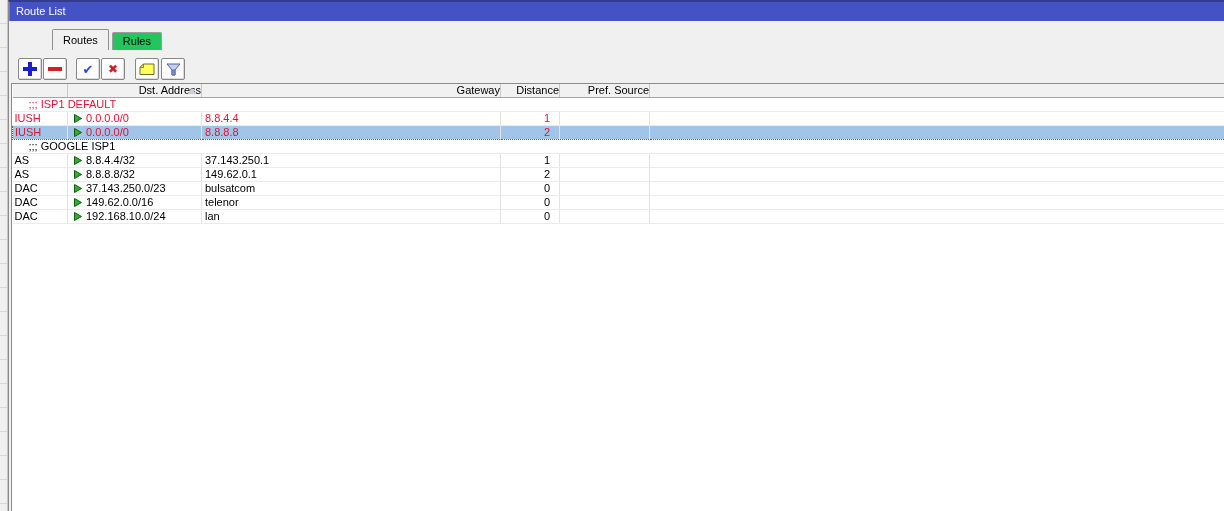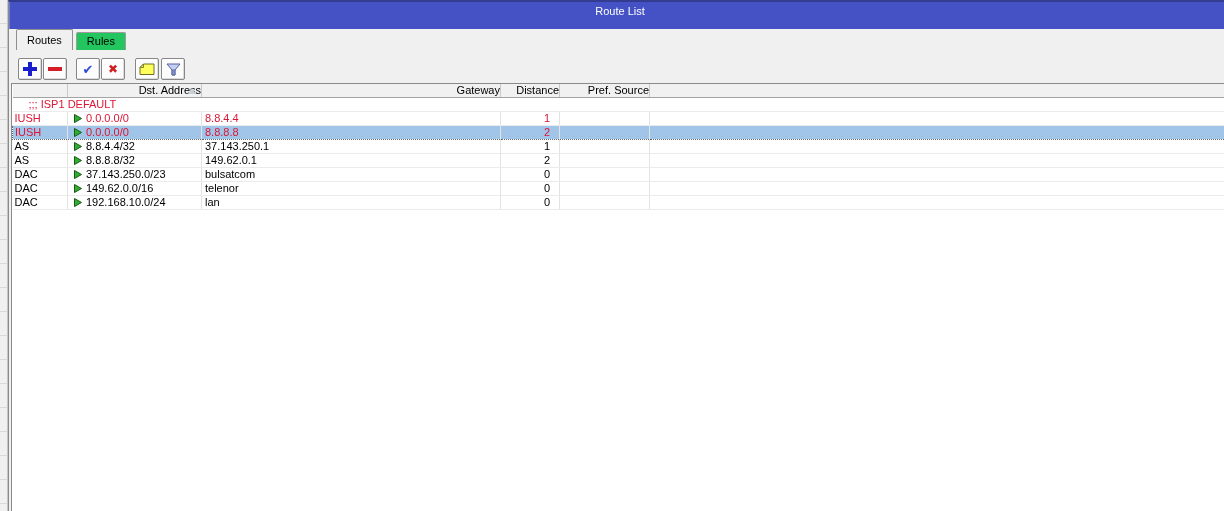--- a/index.html
+++ b/index.html
@@ -8,26 +8,26 @@
 
   
   .bg-strip { position:absolute; left:0; top:0; width:8px; height:511px;
     background:repeating-linear-gradient(to bottom,#f0f0f0 0px,#f0f0f0 23px,#d9d9d9 23px,#d9d9d9 24px);
     border-right:1px solid #c6c6c6; }
 
   
   .window { position:absolute; left:8px; top:0; width:1216px; height:511px;
     background:#f0f0f0; border-top:2px solid #333c8e; border-left:1px solid #8a8a8a; }
 
-  .titlebar { height:27px; background:#4452c6; color:#fff; line-height:19px;
-    padding-left:6px; border-left:1px solid #6f7bd6;text-align:center; }
+  .titlebar { height:19px; background:#4452c6; color:#fff; line-height:19px;
+    padding-left:6px; border-left:1px solid #6f7bd6; }
 
   
   .tabs { position:absolute; top:27px; left:7px; height:21px; display:flex; align-items:flex-end; }
-  .tab { padding:0 10px; border-radius:2px 2px 0 0; cursor:default; }
+  .tab { padding:0 10px; border-radius:2px 2px 0 0; cursor:default;margin-left:36px; }
   .tab.active { height:21px; line-height:20px; background:#f0f0f0;
     border:1px solid #8f8f8f; border-bottom:none; position:relative; z-index:2; }
   .tab.inactive { height:18px; line-height:17px; background:#22c55e;
     border:1px solid #9c9c9c; border-bottom:none; margin-left:3px; }
 
   
   .toolbar { position:absolute; top:56px; left:9px; display:flex; align-items:center; }
   .tbtn { width:24px; height:22px; background:#fcfcfc; border:1px solid #878787;
     border-radius:2px; display:flex; align-items:center; justify-content:center;
     box-shadow:inset -1px -1px 0 #dcdcdc, inset 1px 1px 0 #ffffff; }
@@ -154,20 +154,23 @@
             <td class="c-flags">IUSH</td>
             <td class="c-dst"><svg width="8" height="9" viewBox="0 0 8 9">
                 <polygon points="0.5,0.5 7.5,4.5 0.5,8.5" fill="#2fae2f" stroke="#135c13" stroke-width="1"></polygon>
               </svg>0.0.0.0/0</td>
             <td class="c-gw">8.8.8.8</td>
             <td class="c-dist">2</td>
             <td class="c-pref"></td>
             <td class="filler"></td>
           </tr>
           <tr>
+            <td colspan="6" class="comment-cell">;;; GOOGLE ISP1</td>
+          </tr>
+          <tr>
             <td class="c-flags">AS</td>
             <td class="c-dst"><svg width="8" height="9" viewBox="0 0 8 9">
                 <polygon points="0.5,0.5 7.5,4.5 0.5,8.5" fill="#2fae2f" stroke="#135c13" stroke-width="1"></polygon>
               </svg>8.8.4.4/32</td>
             <td class="c-gw">37.143.250.1</td>
             <td class="c-dist">1</td>
             <td class="c-pref"></td>
             <td class="filler"></td>
           </tr>
           <tr>

